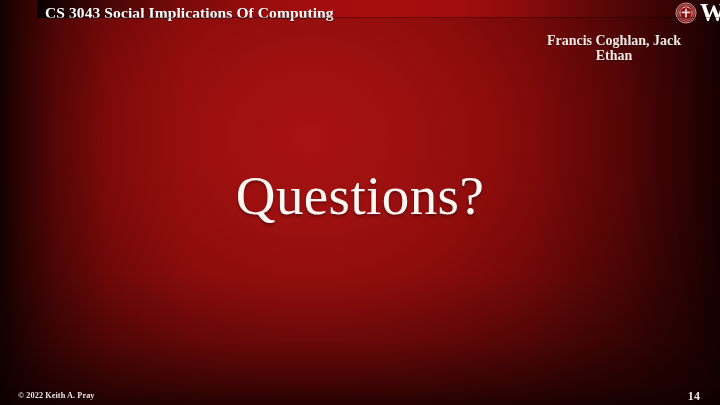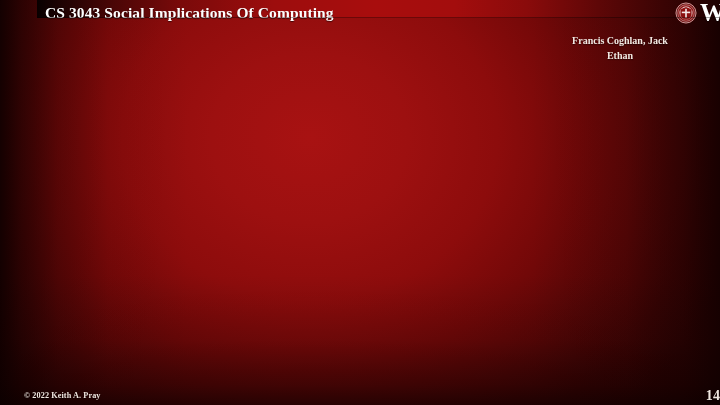--- a/index.html
+++ b/index.html
@@ -118,26 +118,26 @@
     font-weight: bold;
     color: #ffffff;
     letter-spacing: 0.3px;
     line-height: 20px;
     text-shadow: 0 1px 1px rgba(0,0,0,0.5);
   }
 
   
   .authors {
     position: absolute;
-    right: 18px;
+    right: 24px;
     top: 33px;
     width: 164px;
     text-align: center;
     color: #f2eae4;
-    font-size: 10px;
+    font-size: 14px;
     font-weight: bold;
     line-height: 15.2px;
     text-shadow: 0 1px 1px rgba(0,0,0,0.45);
   }
 
   
   .main-title {
     position: absolute;
     left: 0;
     top: 165px;
@@ -147,34 +147,34 @@
     font-size: 55px;
     font-weight: normal;
     line-height: 62px;
     letter-spacing: 0.4px;
     text-shadow: 0 2px 3px rgba(0,0,0,0.38);
   }
 
   
   .footer-copyright {
     position: absolute;
-    left: 24px;
+    left: 18px;
     bottom: 4px;
     font-size: 8.2px;
     font-weight: bold;
     color: #efe6e0;
     letter-spacing: 0.1px;
     line-height: 10px;
     text-shadow: 0 1px 1px rgba(0,0,0,0.5);
   }
   .footer-pagenum {
     position: absolute;
-    right: 0;
+    right: 20px;
     bottom: 4px;
-    font-size: 14px;
+    font-size: 12px;
     font-weight: bold;
     color: #efe6e0;
     letter-spacing: 0.1px;
     line-height: 10px;
     text-shadow: 0 1px 1px rgba(0,0,0,0.5);
   }
 </style>
 </head>
 <body>
 
@@ -201,17 +201,18 @@
       </svg>
       <span class="wpi-word">WPI</span>
     </div>
   </div>
 
   <div class="authors">
     <div>Francis Coghlan, Jack</div>
     <div>Ethan</div>
   </div>
 
+  <div class="main-title">Questions?</div>
 
   <div class="footer-copyright">© 2022 Keith A. Pray</div>
   <div class="footer-pagenum">14</div>
 
 </div>
 
 </body></html>

